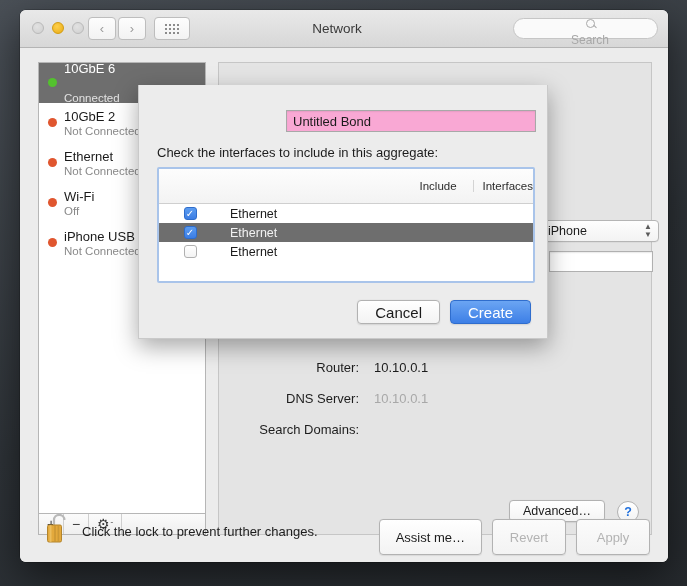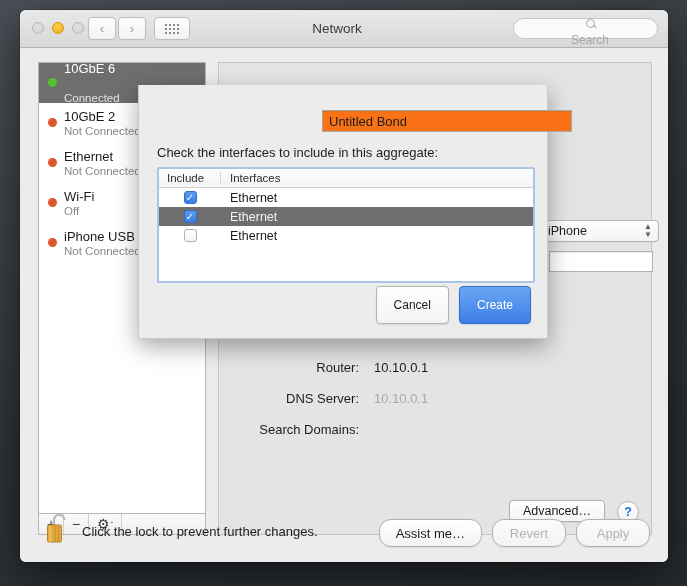--- a/index.html
+++ b/index.html
@@ -174,23 +174,23 @@
     display: flex; align-items: center; justify-content: center;
     font-size: 12.5px; color: #1f6fdd; font-weight: bold;
   }
 
   
   .bottombar { position: absolute; left: 0; right: 0; bottom: 0; height: 62px; }
   .lock { position: absolute; left: 26px; top: 12px; }
   .locktext { position: absolute; left: 62px; top: 24px; font-size: 13px; color: #1d1d1d; }
   .btnrow { position: absolute; right: 18px; top: 19px; display: flex; gap: 10px; }
   .pbtn {
-    height: 28px; padding: 0 16px;
+    height: 36px; padding: 0 16px;
     background: linear-gradient(#ffffff, #f3f3f3);
-    border: .5px solid #b2b2b2; border-radius: 12px;
+    border: .5px solid #b2b2b2; border-radius: 4px;
     font-size: 13px; color: #1b1b1b;
     display: flex; align-items: center; justify-content: center;
     box-shadow: 0 .5px 1px rgba(0,0,0,.08);
     min-width: 74px;
   }
   .pbtn.disabled { color: #b3b3b3; background: linear-gradient(#fbfbfb, #f3f3f3); }
 
   
   .sheet {
     position: absolute;
@@ -203,43 +203,43 @@
     z-index: 50;
   }
   .sheet-label {
     position: absolute; left: 10px; top: 29px;
     width: 130px; text-align: right;
     font-size: 13px; color: #1d1d1d;
   }
   .sheet-input {
     position: absolute; left: 147px; top: 25px;
     width: 250px; height: 22px;
-    background: #f97316; border: .5px solid #a8a8a8;
+    background: #f9a8d4; border: .5px solid #a8a8a8;
     box-shadow: inset 0 1px 1.5px rgba(0,0,0,.08);
     font-size: 13px; color: #1b1b1b;
-    display: flex; align-items: center; padding-left: 6px; margin-left: 36px;
+    display: flex; align-items: center; padding-left: 6px;
   }
   .sheet-sub {
     position: absolute; left: 18px; top: 60px;
     font-size: 13px; color: #1d1d1d;
   }
   .tablewrap {
     position: absolute; left: 18px; top: 82px;
     width: 378px; height: 116px;
     background: #fff;
     border: 2px solid #a9c4ea;
     border-radius: 2px;
     overflow: hidden;
   }
   .thead {
-    height: 19px;
+    height: 35px;
     background: linear-gradient(#fdfdfd, #f3f3f3);
     border-bottom: .5px solid #cfcfcf;
     display: flex; align-items: center;
-    font-size: 11.5px; color: #2c2c2c;
+    font-size: 11.5px; color: #2c2c2c; justify-content: flex-end;
   }
   .th-include { width: 62px; padding-left: 8px; border-right: .5px solid #d4d4d4; }
   .th-iface { padding-left: 9px; }
   .trow {
     height: 19px;
     display: flex; align-items: center;
     font-size: 12.5px; color: #1b1b1b;
   }
   .trow.sel { background: #6e6e6e; color: #f2f2f2; }
   .tcb { width: 62px; display: flex; align-items: center; justify-content: center; }
@@ -251,22 +251,22 @@
     font-size: 10px; color: #fff; line-height: 1;
   }
   .cb.on {
     background: linear-gradient(#5b9cf0, #3b7de4);
     border-color: #2e6ccb;
   }
   .tname { padding-left: 9px; }
 
   .sheetbtns { position: absolute; right: 16px; bottom: 14px; display: flex; gap: 10px; }
   .sbtn {
-    height: 38px; padding: 0 17px; border-radius: 4px;
-    font-size: 12px;
+    height: 24px; padding: 0 17px; border-radius: 4px;
+    font-size: 15px;
     display: flex; align-items: center; justify-content: center;
     box-shadow: 0 .5px 1.5px rgba(0,0,0,.1);
   }
   .sbtn.cancel { background: linear-gradient(#ffffff, #f3f3f3); border: .5px solid #b2b2b2; color: #1b1b1b; }
   .sbtn.create { background: linear-gradient(#6ba5f3, #3d7fe6); border: .5px solid #2f6dcd; color: #fff; }
 </style>
 </head>
 <body>
 
 <div class="desktop">

